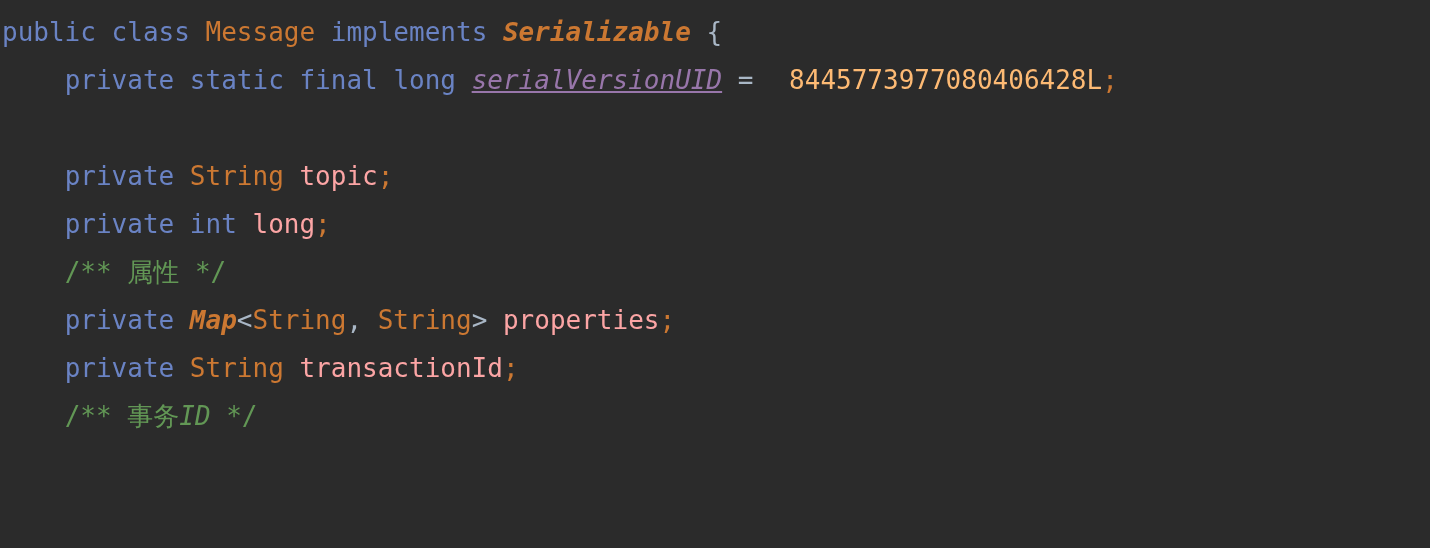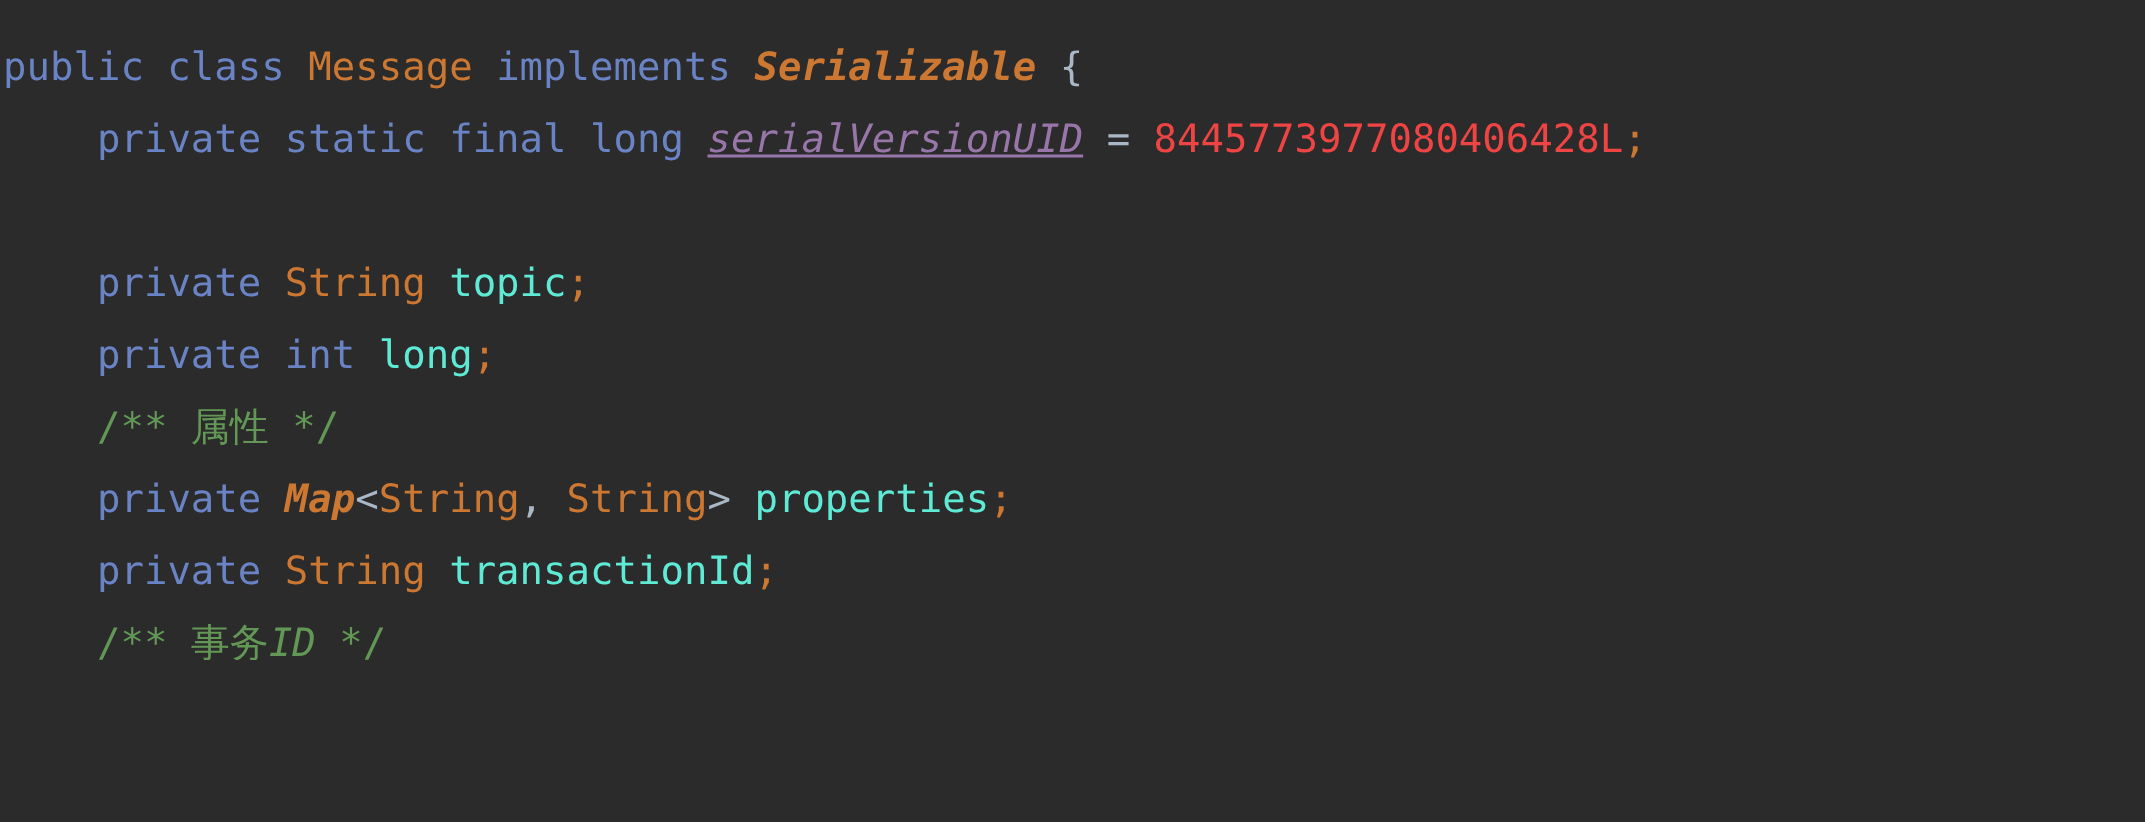--- a/index.html
+++ b/index.html
@@ -11,38 +11,38 @@
     width: 1430px;
     height: 440px;
     background: #2b2b2b;
     overflow: hidden;
     position: relative;
     font-family: "DejaVu Sans Mono", "Liberation Mono", monospace;
     font-size: 26px;
     line-height: 48px;
     letter-spacing: 0px;
     box-sizing: border-box;
-    padding: 21px 0 0 0;
+    padding: 8px 0 0 0;
   }
   .code-line {
     white-space: pre;
     height: 48px;
     padding-left: 2px;
     font-size: 26px;
     line-height: 48px;
   }
   .tok { white-space: pre; }
 
   
   .t-keyword   { color: #6a83c4; }
   .t-class     { color: #cc7832; }
   .t-interface { color: #cc7832; font-weight: bold; font-style: italic; }
-  .t-field     { color: #5eead4; }
+  .t-field     { color: #fca5a5; }
   .t-static    { color: #9876aa; font-style: italic; text-decoration: underline; }
-  .t-number    { color: #ef4444; }
+  .t-number    { color: #fdba74; margin-left: 20px; }
   .t-comment   { color: #629755; margin-top: 48px; }
   .t-comment-em{ color: #629755; font-style: italic; }
   .t-punct     { color: #a9b7c6; }
   .t-semi      { color: #cc7832; }
   .t-plain     { color: #a9b7c6; }
 </style>
 </head>
 <body>
 
 <div id="editor">

